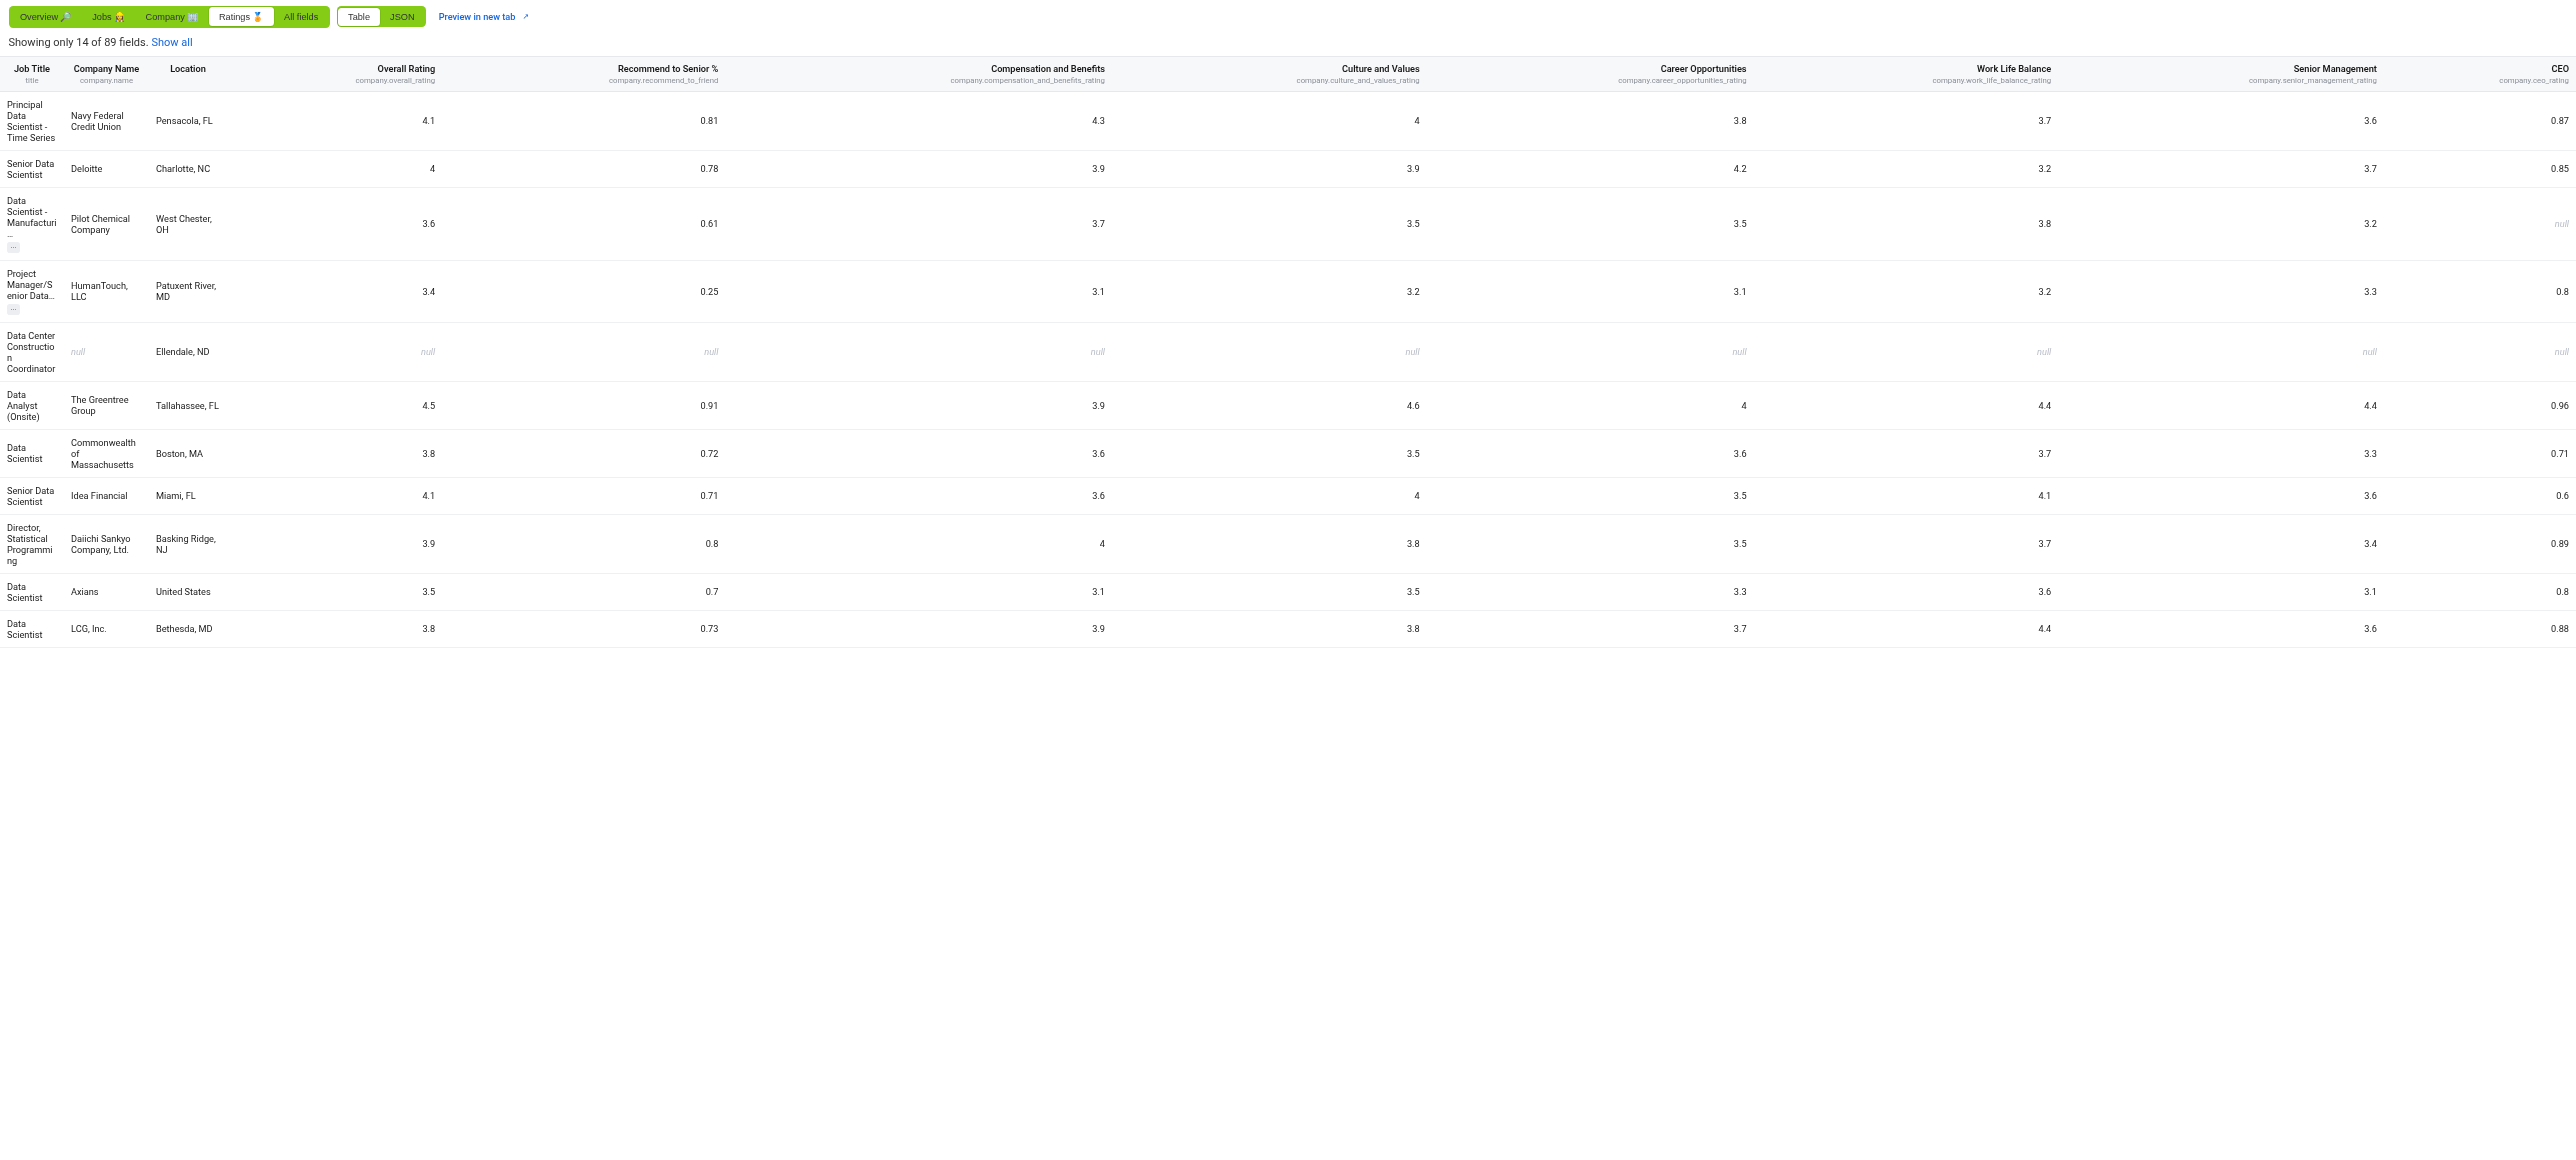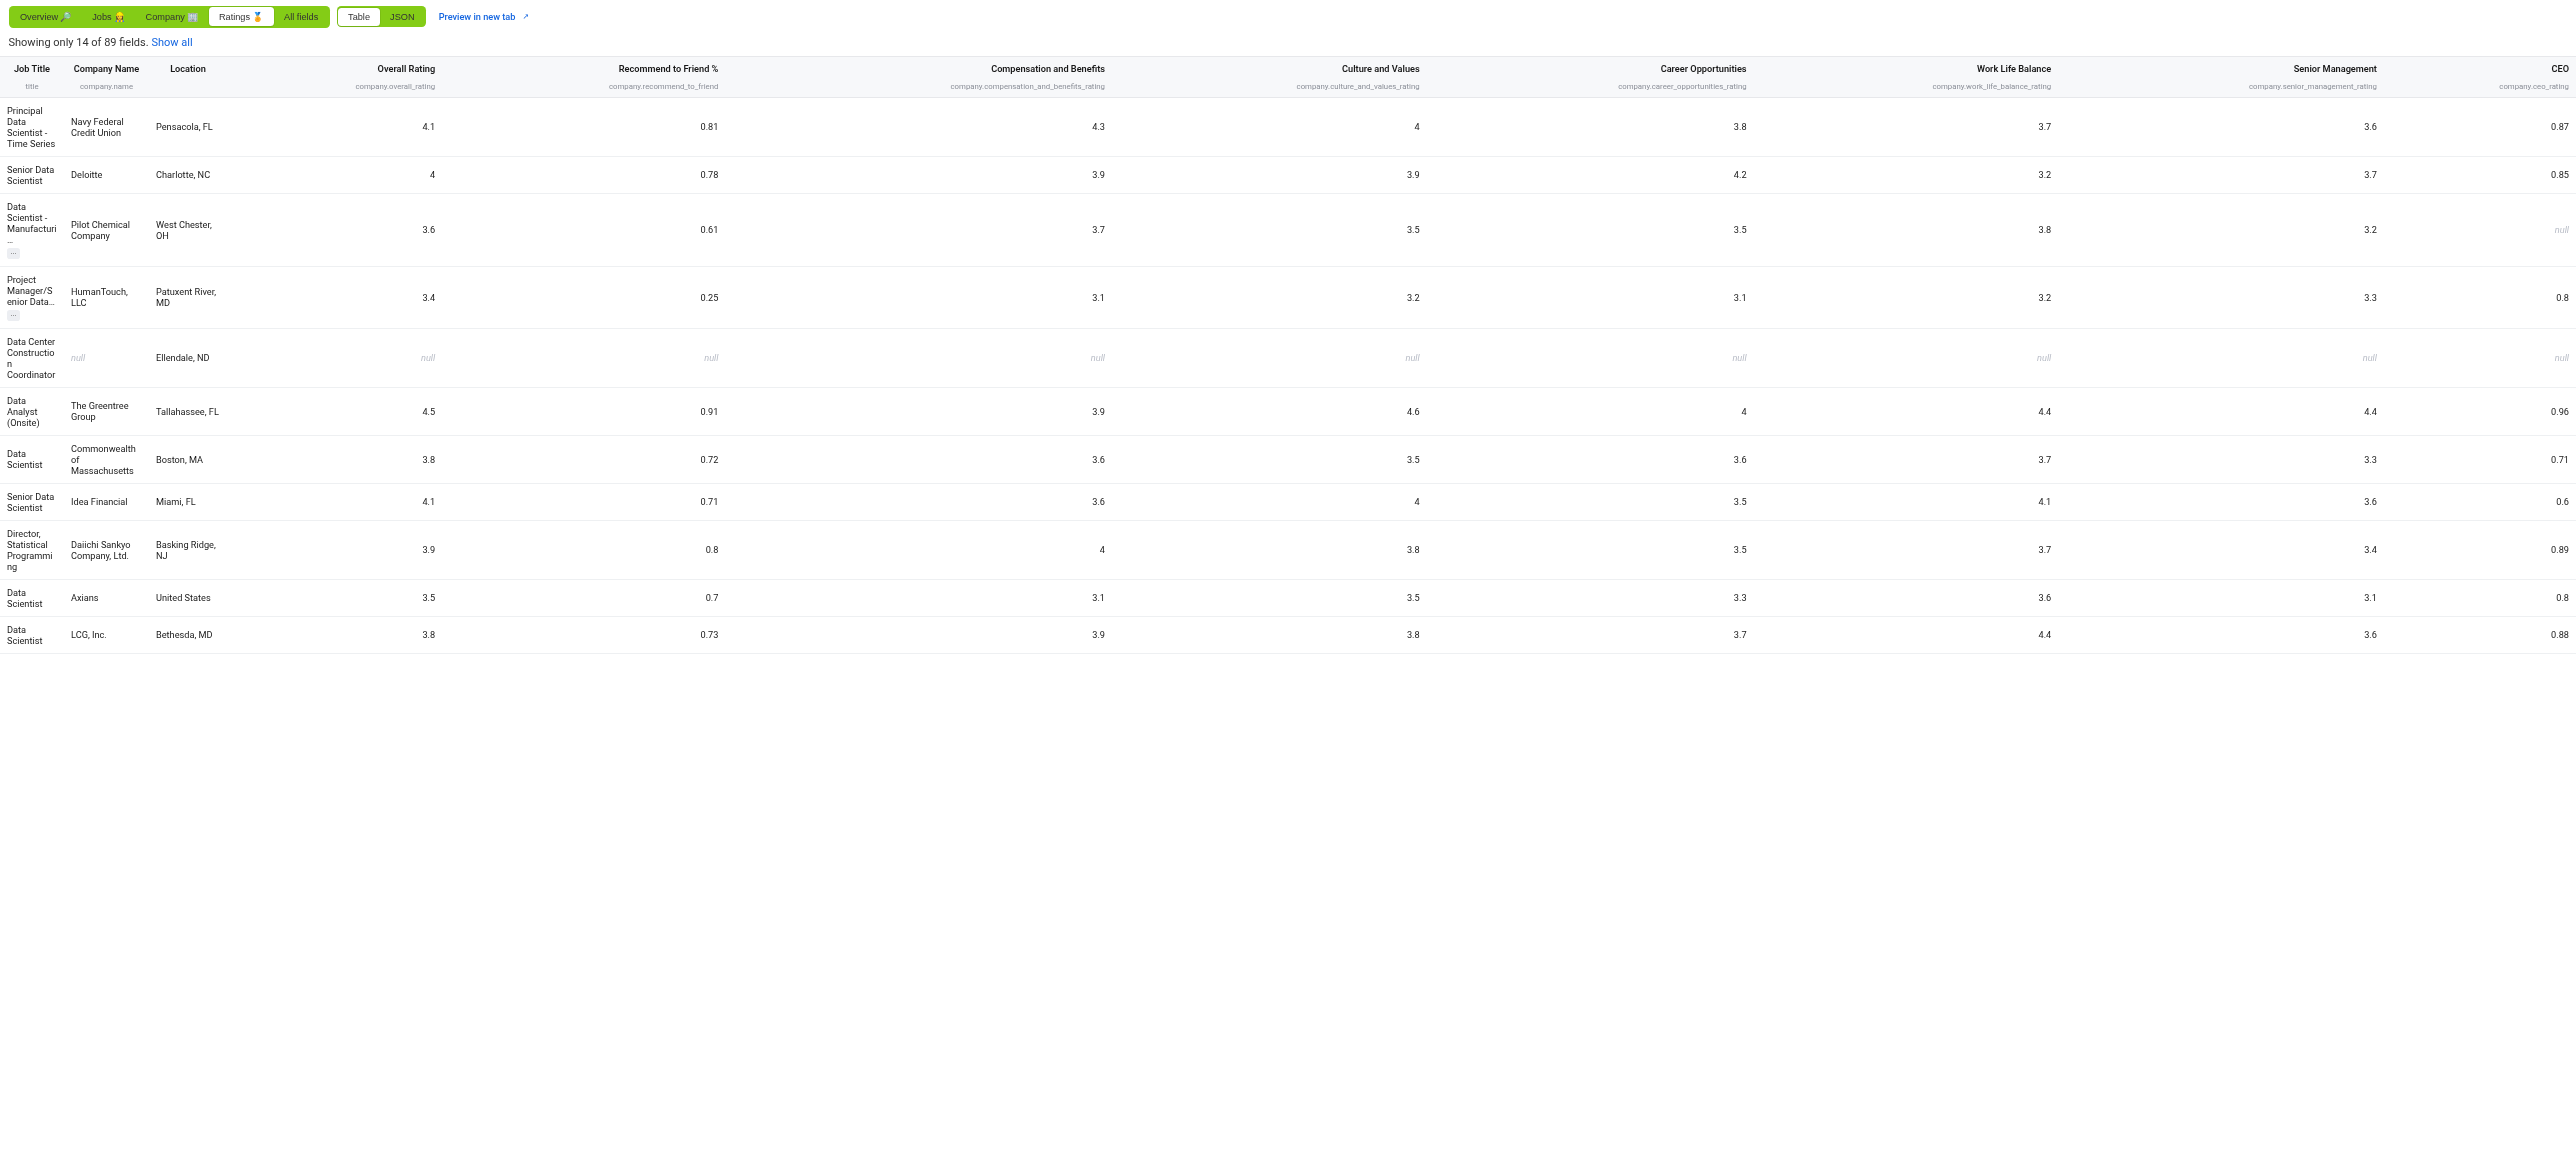--- a/index.html
+++ b/index.html
@@ -7,21 +7,21 @@
 .toolbar{display:flex;align-items:center;gap:7px;padding:5.7px 8.5px}
 .tab-group{display:flex;background:#84cc16;border-radius:4.2px;padding:1.4px}
 .tab-btn{padding:4.2px 10px;border:none;background:transparent;font-size:9.2px;color:#333;border-radius:3.5px;cursor:pointer;display:flex;align-items:center;gap:2.8px}
 .tab-btn.active{background:#fff;box-shadow:0 0 0 0.7px rgba(0,0,0,0.08),0 0.7px 1.4px rgba(0,0,0,0.08)}
 .preview-link{color:#1566e0;font-size:9.2px;font-weight:500;cursor:pointer;display:flex;align-items:center;gap:7px;margin-left:5.7px}
 .info-row{padding:2.8px 8.5px 7px;font-size:11px;color:#333}
 .info-row .show-all{color:#1566e0;cursor:pointer}
 .table-wrap{width:100%;overflow-x:auto}
 table{width:100%;border-collapse:collapse;font-size:9.2px}
 thead th{background:#f7f8fa;border-top:0.7px solid #e7e8eb;border-bottom:0.7px solid #e7e8eb;padding:5.7px 7px;text-align:center;font-weight:600;vertical-align:top}
-thead th .sub{display:block;font-weight:400;color:#8b8f98;font-size:7.8px;margin-top:8px;white-space:nowrap}
+thead th .sub{display:block;font-weight:400;color:#8b8f98;font-size:7.8px;margin-top:2px;white-space:nowrap}
 thead th.num,tbody td.num{text-align:right}
 tbody tr{border-bottom:0.7px solid #eef0f2}
 tbody td{padding:7px 7px;vertical-align:middle}
 tbody td.title-cell{max-width:64px;word-wrap:break-word}
 tbody td.text-cell{max-width:85px;word-wrap:break-word}
 .null{color:#b9bdc7;font-style:italic}
 .ellipsis-badge{display:inline-block;background:#eceef2;color:#555;border-radius:2.8px;padding:0 3.5px;font-size:7.8px;line-height:11.3px;margin-top:2.8px;cursor:pointer}
 .arrow-icon{font-size:7.8px;color:#1566e0}
 .col-title{width:64px}
 .col-company{width:85px}
@@ -54,21 +54,21 @@
 </div>
 
 <div class="table-wrap">
   <table>
     <thead>
         <tr id="header-row">
           <th class="col-title"><span>Job Title</span><span class="sub">title</span></th>
           <th class="col-company"><span>Company Name</span><span class="sub">company.name</span></th>
           <th class="col-loc"><span>Location</span></th>
           <th class="num col-num"><span>Overall Rating</span><span class="sub">company.overall_rating</span></th>
-          <th class="num col-num"><span>Recommend to Friend %</span><span class="sub">company.recommend_to_friend</span></th>
+          <th class="num col-num"><span>Recommend to Senior %</span><span class="sub">company.recommend_to_friend</span></th>
           <th class="num col-num"><span>Compensation and Benefits</span><span class="sub">company.compensation_and_benefits_rating</span></th>
           <th class="num col-num"><span>Culture and Values</span><span class="sub">company.culture_and_values_rating</span></th>
           <th class="num col-num"><span>Career Opportunities</span><span class="sub">company.career_opportunities_rating</span></th>
           <th class="num col-num"><span>Work Life Balance</span><span class="sub">company.work_life_balance_rating</span></th>
           <th class="num col-num"><span>Senior Management</span><span class="sub">company.senior_management_rating</span></th>
           <th class="num col-num"><span>CEO</span><span class="sub">company.ceo_rating</span></th>
         </tr>
       </thead>
     <tbody id="tbody">
         <tr>

